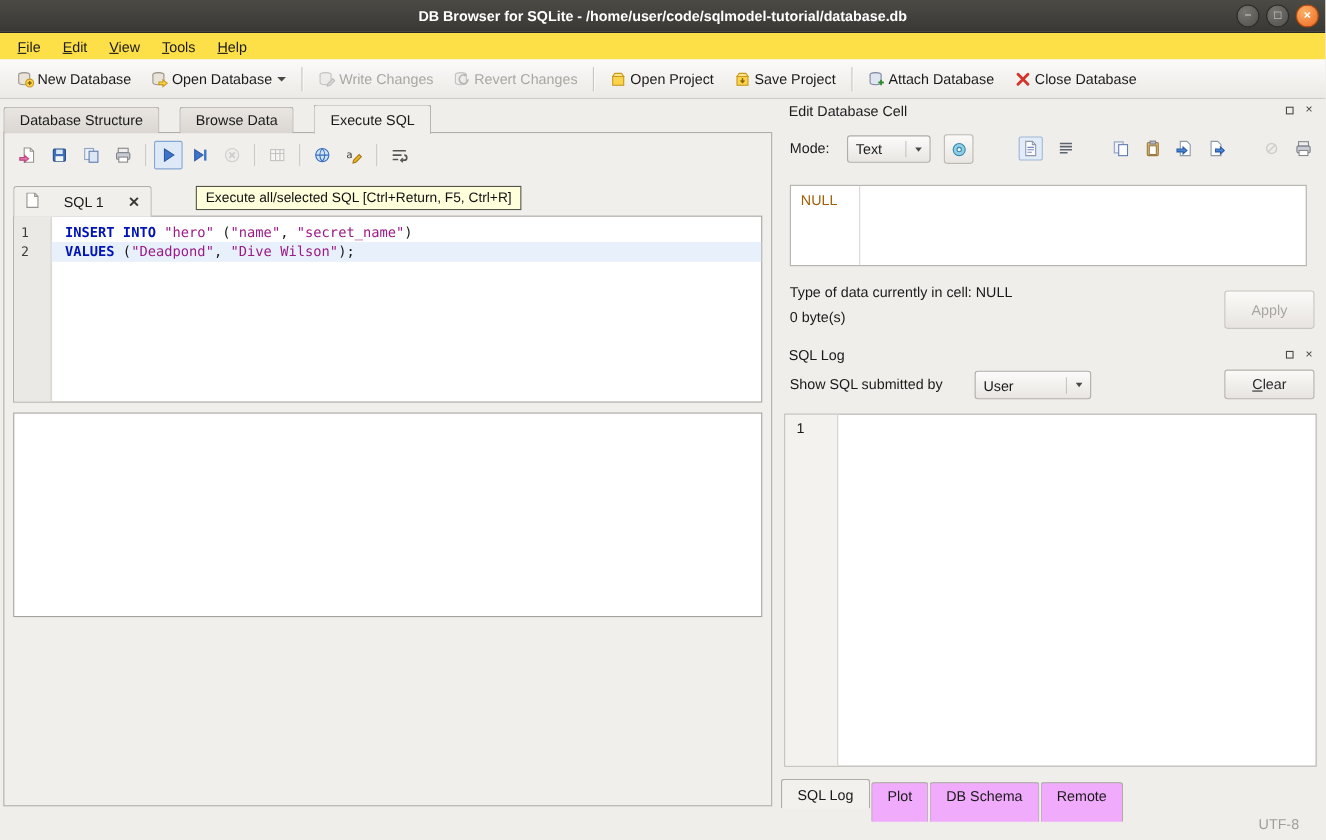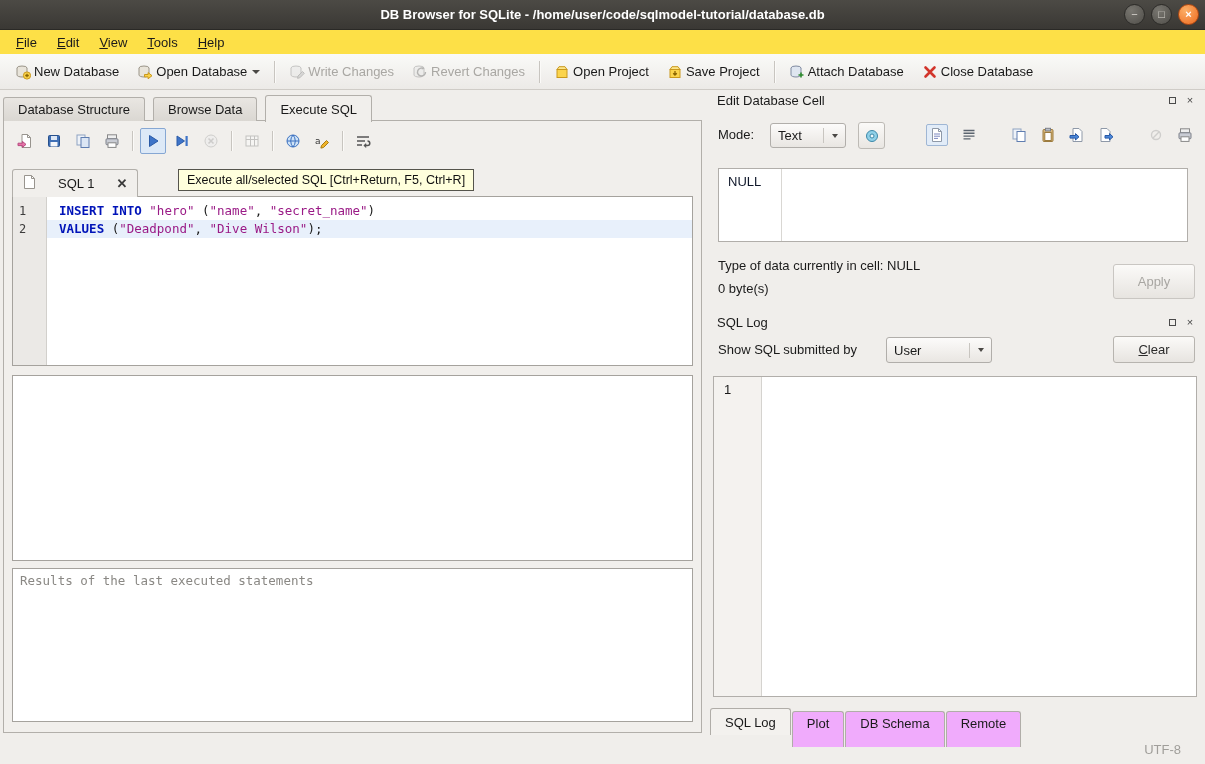--- a/index.html
+++ b/index.html
@@ -35,21 +35,21 @@
   .tbtn.disabled .lbl { color:#a9a7a3; }
   .tbtn.disabled svg { filter:grayscale(1); opacity:.45; }
   .tsep { width:1px; height:22px; background:#c8c5c0; margin:0 5px;
     box-shadow:1px 0 0 #fbfaf8; }
   .caret { width:0; height:0; border-left:4px solid transparent; border-right:4px solid transparent;
     border-top:4px solid #4a4845; margin-left:2px; }
   .i16 { width:16px; height:16px; display:block; }
 
   
   .tabbar-left { position:absolute; left:3px; top:95px; height:26px; display:flex; z-index:3; }
-  .tab { padding:4px 14px 0 14px; margin-right:8px; border:1px solid #b2afaa; border-bottom:none;
+  .tab { padding:4px 14px 0 14px; margin-right:18px; border:1px solid #b2afaa; border-bottom:none;
     border-radius:3px 3px 0 0; background:linear-gradient(#e9e6e2,#dad7d2); height:24px;
     margin-top:2px; font-size:13px; }
   .tab.active { background:#f1efec; height:27px; margin-top:0; padding-top:6px; }
 
   .left-pane { position:absolute; left:3px; top:120px; width:699px; height:613px;
     border:1px solid #b2afaa; background:#f1efec; }
 
   .sql-toolbar { position:absolute; left:8px; top:7px; display:flex; align-items:center; gap:3px; }
   .iconbtn { width:26px; height:26px; display:flex; align-items:center; justify-content:center;
     border:1px solid transparent; border-radius:2px; }
@@ -107,21 +107,21 @@
   .mode-autobtn { position:absolute; left:152px; top:2px; width:27px; height:27px;
     border:1px solid #bdbab5; border-radius:3px; background:linear-gradient(#fbfaf8,#e9e6e2);
     display:flex; align-items:center; justify-content:center; }
   .mode-icons { position:absolute; right:12px; top:4px; display:flex; align-items:center; gap:13px; }
   .mode-icons .grp-gap { width:8px; }
   .togglebox { border:1px solid #9fb6d4; background:#e2ecf8; border-radius:2px; padding:2px; }
   .mi-dis svg { filter:grayscale(1); opacity:.45; }
 
   .cell-box { position:absolute; left:12px; top:78px; width:470px; height:74px;
     background:#ffffff; border:1px solid #b1aeaa; }
-  .cell-null { position:absolute; left:9px; top:5px; color:#0f172a; }
+  .cell-null { position:absolute; left:9px; top:5px; color:#a16207; }
   .cell-inner { position:absolute; left:62px; top:0; right:0; bottom:0;
     border-left:1px solid #d9d7d3; }
 
   .type-info { position:absolute; left:12px; top:168px; }
   .size-info { position:absolute; left:12px; top:191px; }
   .btn { height:35px; border:1px solid #b7b4af; border-radius:3px;
     background:linear-gradient(#fbfaf8,#e7e4e0); display:flex; align-items:center;
     justify-content:center; font-size:13px; color:#2a2a2a; }
   .btn.disabled { color:#a8a6a2; border-color:#c9c6c2; }
   .apply-btn { position:absolute; right:10px; top:174px; width:82px; }
@@ -381,23 +381,20 @@
         <div class="ln">2</div>
       </div>
     <div class="code">
         <div class="code-line"><span class="tok-keyword">INSERT INTO</span><span class="tok-plain"> </span><span class="tok-string">"hero"</span><span class="tok-plain"> (</span><span class="tok-string">"name"</span><span class="tok-plain">, </span><span class="tok-string">"secret_name"</span><span class="tok-plain">)</span></div>
         <div class="code-line current"><span class="tok-keyword">VALUES</span><span class="tok-plain"> (</span><span class="tok-string">"Deadpond"</span><span class="tok-plain">, </span><span class="tok-string">"Dive Wilson"</span><span class="tok-plain">);</span></div>
       </div>
   </div>
 
   <div class="grid-area"></div>
 
-  <div class="results-area">
-    <span>Results of the last executed statements</span>
-  </div>
 </div>
 
 <div class="tooltip">Execute all/selected SQL [Ctrl+Return, F5, Ctrl+R]</div>
 
 <div class="right-panel">
 
   <div class="dock-title" style="top:0;">
     <span>Edit Database Cell</span>
     <span class="spacer"></span>
     <span class="dockbtn">

